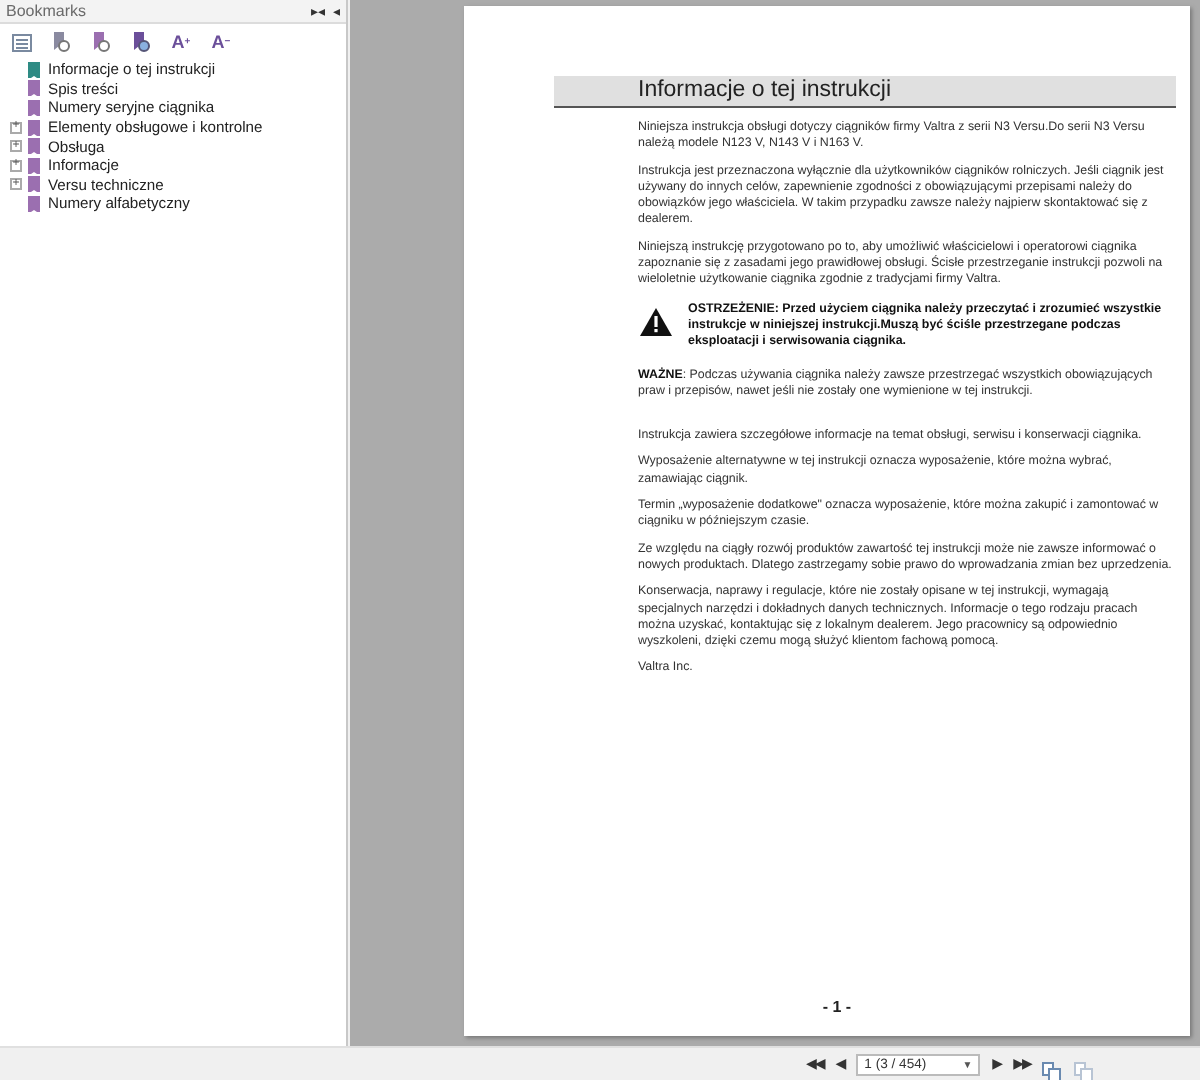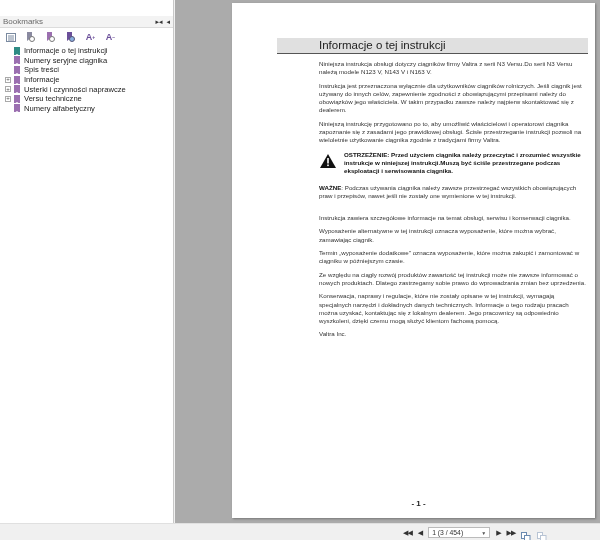--- a/index.html
+++ b/index.html
@@ -1,21 +1,21 @@
 <!DOCTYPE html>
 <html><head>
 <meta charset="utf-8">
 <style>
   * { box-sizing: border-box; margin: 0; padding: 0; }
   html, body { width: 600px; height: 540px; overflow: hidden; background: #f0f0f0; }
   body { position: relative; font-family: "Liberation Sans", sans-serif; }
 
   
   .sidebar { position: absolute; left: 0; top: 0; width: 174px; height: 523px; background: #fff; border-right: 1px solid #c8c8c8; }
-  .sb-header { height: 12px; background: #f3f3f3; border-bottom: 1px solid #dcdcdc; display: flex; align-items: center; justify-content: space-between; padding: 0 3px; margin-top: 16px; }
+  .sb-header { height: 12px; background: #f3f3f3; border-bottom: 1px solid #dcdcdc; display: flex; align-items: center; justify-content: space-between; padding: 0 3px; }
   .sb-title { font-size: 8px; color: #6a6a6a; }
   .sb-header-ctrls { display: flex; gap: 4px; font-size: 7px; color: #333; }
   .sb-toolbar { height: 18px; display: flex; align-items: center; padding-left: 5px; gap: 9px; }
   .tb-icon { width: 11px; height: 11px; display: flex; align-items: center; justify-content: center; font-size: 9px; color: #6b4f9a; font-weight: bold; }
   .tb-icon svg { display: block; }
   .tree { list-style: none; padding-top: 0; }
   .tree-item { position: relative; height: 9.6px; display: flex; align-items: center; font-size: 7.6px; color: #222; padding-left: 5px; white-space: nowrap; }
   .tree-exp { width: 6px; height: 6px; font-size: 6px; line-height: 5px; color: #555; border: 1px solid #aaa; display: flex; align-items: center; justify-content: center; background: #fff; margin-right: 3px; }
   .tree-exp.none { border: none; background: transparent; }
   .bm-icon { width: 6px; height: 8px; margin-right: 4px; position: relative; flex-shrink: 0; }
@@ -86,36 +86,41 @@
   </div>
   <ul class="tree">
     <li class="tree-item">
       <span class="tree-exp none"></span>
       <span class="bm-icon" style="background:#2e8b84"></span>
       <span>Informacje o tej instrukcji</span>
     </li>
     <li class="tree-item">
       <span class="tree-exp none"></span>
       <span class="bm-icon" style="background:#9b6fb0"></span>
-      <span>Numery seryjne ciągnika</span>
+      <span>Spis treści</span>
     </li>
     <li class="tree-item">
       <span class="tree-exp none"></span>
       <span class="bm-icon" style="background:#9b6fb0"></span>
-      <span>Spis treści</span>
+      <span>Numery seryjne ciągnika</span>
+    </li>
+    <li class="tree-item">
+      <span class="tree-exp">+</span>
+      <span class="bm-icon" style="background:#9b6fb0"></span>
+      <span>Elementy obsługowe i kontrolne</span>
+    </li>
+    <li class="tree-item">
+      <span class="tree-exp">+</span>
+      <span class="bm-icon" style="background:#9b6fb0"></span>
+      <span>Obsługa</span>
     </li>
     <li class="tree-item">
       <span class="tree-exp">+</span>
       <span class="bm-icon" style="background:#9b6fb0"></span>
       <span>Informacje</span>
-    </li>
-    <li class="tree-item">
-      <span class="tree-exp">+</span>
-      <span class="bm-icon" style="background:#9b6fb0"></span>
-      <span>Usterki i czynności naprawcze</span>
     </li>
     <li class="tree-item">
       <span class="tree-exp">+</span>
       <span class="bm-icon" style="background:#9b6fb0"></span>
       <span>Versu techniczne</span>
     </li>
     <li class="tree-item">
       <span class="tree-exp none"></span>
       <span class="bm-icon" style="background:#9b6fb0"></span>
       <span>Numery alfabetyczny</span>

